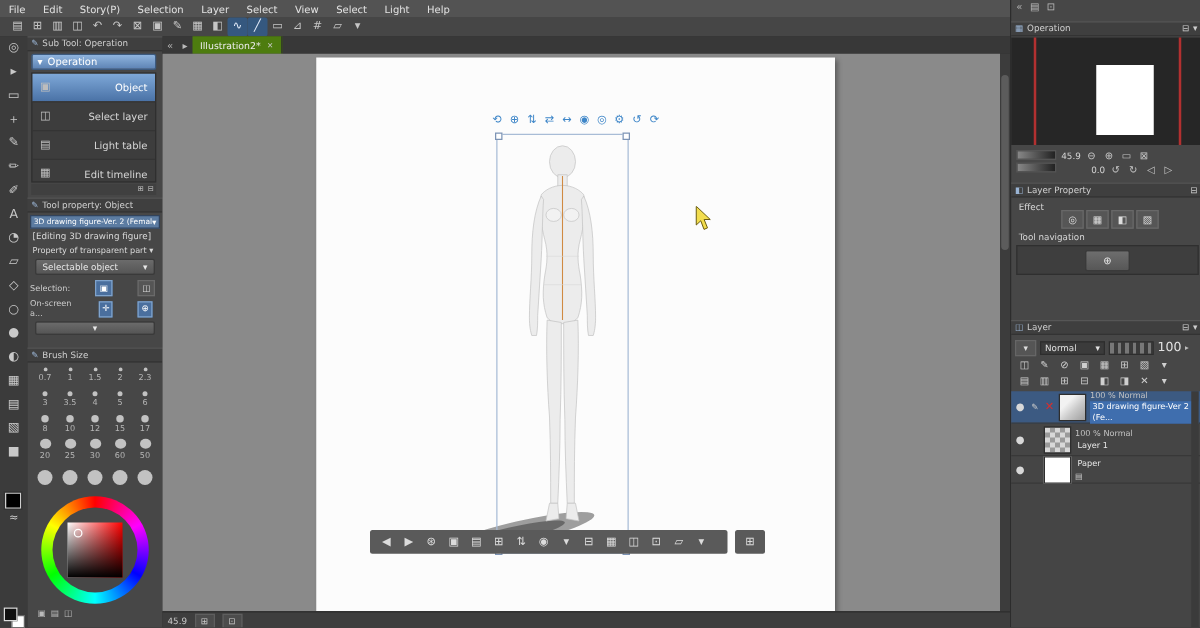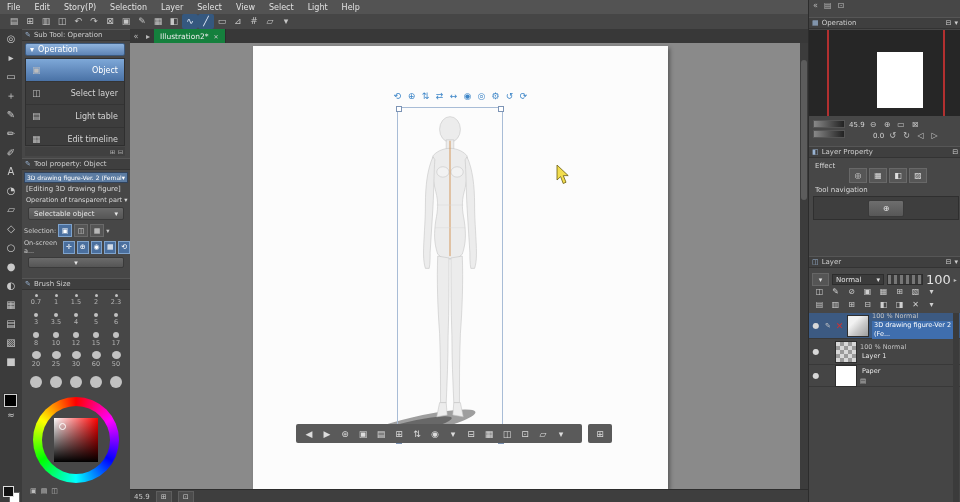--- a/index.html
+++ b/index.html
@@ -36,21 +36,21 @@
   .subrow .sico{margin-right:auto;font-size:9px;color:#bdbdbd;}
   .subrow.sel{background:linear-gradient(#7ea8d8,#4a72a6);color:#fff;}
   .minibar{position:absolute;left:3px;top:118px;width:100px;height:9px;background:#404040;display:flex;
            justify-content:flex-end;gap:3px;align-items:center;padding-right:2px;box-sizing:border-box;}
   .minibar span{font-size:6px;color:#bbb;}
   .combo{position:absolute;box-sizing:border-box;border:1px solid #31435c;background:#5c7ca2;color:#fff;
          font-size:6.5px;display:flex;align-items:center;padding:0 2px;justify-content:space-between;}
   .lbl{position:absolute;font-size:7px;color:#d8d8d8;white-space:nowrap;}
   .dropbtn{position:absolute;box-sizing:border-box;background:linear-gradient(#6b6b6b,#555);border:1px solid #3a3a3a;
            border-radius:2px;color:#e8e8e8;font-size:7px;display:flex;align-items:center;justify-content:center;gap:20px;}
-  .selrow{position:absolute;display:flex;align-items:center;gap:2px;font-size:6.5px;color:#ccc;}
+  .selrow{position:absolute;display:flex;align-items:center;gap:20px;font-size:6.5px;color:#ccc;}
   .selrow .box{width:12px;height:11px;background:#555;border:1px solid #6a6a6a;font-size:7px;color:#ddd;
                display:flex;align-items:center;justify-content:center;}
   .selrow .box.on{background:#4a6f9e;border-color:#7fa3cc;color:#fff;}
   
   .bgrid{position:absolute;left:4px;top:265px;width:102px;display:grid;grid-template-columns:repeat(5,20px);row-gap:2px;}
   .bcell{display:flex;flex-direction:column;align-items:center;gap:1px;height:17px;}
   .bcell .dot{background:#c2c2c2;border-radius:50%;}
   .bcell .num{font-size:6.5px;color:#b5b5b5;}
   .bgrid .bcell:nth-of-type(-n+5) .dot{width:3px;height:3px;}
   .bgrid .bcell:nth-of-type(n+6):nth-of-type(-n+10) .dot{width:4px;height:4px;}
@@ -62,21 +62,21 @@
   .wheel{position:absolute;left:11px;top:368px;width:86px;height:86px;border-radius:50%;
          background:conic-gradient(#f00,#f0f,#00f,#0ff,#0f0,#ff0,#f00);}
   .wheel::after{content:"";position:absolute;left:9px;top:9px;right:9px;bottom:9px;border-radius:50%;background:#474747;}
   .svbox{position:absolute;left:32px;top:389px;width:44px;height:44px;
          background:linear-gradient(to bottom,rgba(0,0,0,0),#000),linear-gradient(to right,#fff,#f00);}
   .svmark{position:absolute;left:37px;top:394px;width:5px;height:5px;border:1px solid #fff;border-radius:50%;}
   .lfooter{position:absolute;left:8px;top:458px;display:flex;gap:4px;font-size:7px;color:#bbb;}
   
   .tabbar{left:130px;top:29px;width:678px;height:14px;background:#383838;display:flex;align-items:center;border-bottom:1px solid #2d2d2d;}
   .tabbar .tbi{font-size:8px;color:#bbb;width:12px;text-align:center;}
-  .tab{height:14px;background:#15803d;color:#ececec;font-size:7.5px;display:flex;align-items:center;gap:5px;
+  .tab{height:14px;background:#4d7c0f;color:#ececec;font-size:7.5px;display:flex;align-items:center;gap:5px;
        padding:0 6px;border-right:1px solid #2d2d2d;}
   .tab .x{font-size:6px;color:#c9c9c9;}
   .viewport{left:130px;top:43px;width:670px;height:446px;background:#8a8a8a;overflow:hidden;}
   .page{position:absolute;left:123px;top:3px;width:415px;height:443px;background:#fcfcfc;
         box-shadow:2px 2px 4px rgba(0,0,0,.35);}
   .manips{position:absolute;left:262px;top:48px;display:flex;gap:3px;}
   .manips span{width:11px;text-align:center;font-size:9px;color:#3e86c8;}
   .selbox{position:absolute;left:267px;top:64px;width:104px;height:334px;border:1px solid #a8bcd6;}
   .handle{position:absolute;width:4px;height:4px;background:#fff;border:1px solid #7d94b5;}
   .objbar{position:absolute;left:166px;top:381px;width:286px;height:19px;background:#5a5a5a;border-radius:2px;
@@ -111,21 +111,21 @@
   .toolnavbox{position:absolute;left:4px;top:196px;width:144px;height:22px;background:#3e3e3e;border:1px solid #2f2f2f;
               display:flex;align-items:center;justify-content:center;}
   .toolnavbtn{width:34px;height:15px;background:linear-gradient(#6e6e6e,#575757);border:1px solid #3a3a3a;border-radius:2px;
               font-size:8px;color:#e5e5e5;display:flex;align-items:center;justify-content:center;}
   .blendrow{position:absolute;left:3px;top:272px;width:146px;display:flex;align-items:center;gap:3px;}
   .blendico{width:15px;height:11px;background:#555;border:1px solid #666;font-size:7px;display:flex;
             align-items:center;justify-content:center;color:#ddd;}
   .blendsel{width:52px;height:11px;background:#3b3b3b;border:1px solid #2d2d2d;font-size:7px;color:#e2e2e2;
             display:flex;align-items:center;justify-content:space-between;padding:0 3px;box-sizing:border-box;}
   .zebra{width:34px;height:9px;background:repeating-linear-gradient(90deg,#777 0 3px,#3a3a3a 3px 6px);border:1px solid #2d2d2d;}
-  .opval{font-size:13px;color:#e2e2e2;}
+  .opval{font-size:10px;color:#e2e2e2;}
   .lrowicons{position:absolute;display:flex;gap:3px;}
   .lrowicons span{width:13px;text-align:center;font-size:8px;color:#cfcfcf;}
   .layerlist{position:absolute;left:0;top:313px;width:152px;height:189px;background:#454545;}
   .lrow{position:relative;height:26px;border-bottom:1px solid #383838;display:flex;align-items:center;gap:3px;padding:0 2px;box-sizing:border-box;}
   .lrow .eye{font-size:8px;color:#d8d8d8;width:10px;text-align:center;}
   .lrow .pen{font-size:7px;color:#c8c8c8;width:8px;text-align:center;}
   .lrow .xbadge{color:#d23030;font-weight:bold;font-size:9px;width:9px;text-align:center;}
   .lthumb{width:22px;height:22px;border:1px solid #2e2e2e;box-sizing:border-box;background:#e8e8e8;}
   .lthumb.fig{background:linear-gradient(135deg,#f2f2f2 30%,#c9c9c9 60%,#9e9e9e);}
   .lthumb.checker{background:conic-gradient(#9a9a9a 25%,#d8d8d8 0 50%,#9a9a9a 0 75%,#d8d8d8 0);background-size:8px 8px;}
@@ -244,21 +244,21 @@
     <div class="phdr" style="top:129px;">
       <span class="pico">✎</span>
       <span>Tool property: Object</span>
     </div>
     <div class="combo" style="left:2px;top:143px;width:104px;height:11px;">
       <span style="font-size:6px;white-space:nowrap;overflow:hidden;">3D drawing figure-Ver. 2 (Female)</span>
       <span>▾</span>
     </div>
     <div class="lbl" style="left:4px;top:156px;text-align:right;">[Editing 3D drawing figure]</div>
     <div class="lbl" style="left:4px;top:167px;font-size:6.5px;">
-      <span>Operation of transparent part</span>
+      <span>Property of transparent part</span>
       <span> ▾</span>
     </div>
     <div class="dropbtn" style="left:6px;top:178px;width:96px;height:13px;">
       <span>Selectable object</span>
       <span>▾</span>
     </div>
     <div class="selrow" style="left:2px;top:195px;">
       <span>Selection:</span>
       <span class="box on">▣</span>
       <span class="box">◫</span>

